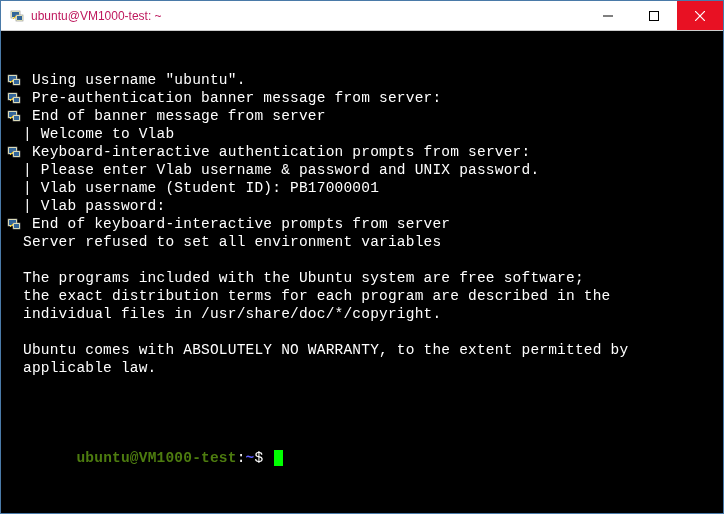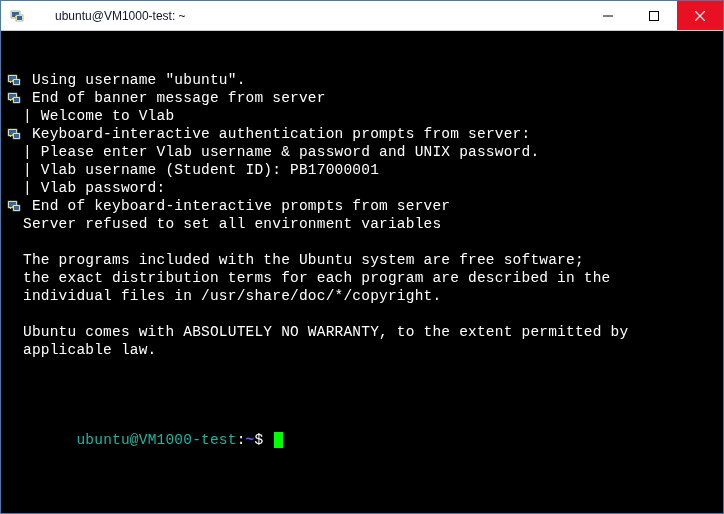--- a/index.html
+++ b/index.html
@@ -23,23 +23,22 @@
     width: 16px;
     height: 16px;
     margin-right: 6px;
     display: flex;
     align-items: center;
     justify-content: center;
   }
   .titlebar-text {
     font-family: 'Segoe UI', Tahoma, sans-serif;
     font-size: 12px;
-    color: #0f172a;
+    color: #be185d;
     flex: 1;
-    margin-left: 24px;
   }
   .titlebar-controls {
     display: flex;
     height: 100%;
   }
   .tb-btn {
     width: 46px;
     height: 100%;
     display: flex;
     align-items: center;
@@ -72,21 +71,21 @@
   .gutter {
     width: 16px;
     flex-shrink: 0;
     display: flex;
     align-items: center;
     justify-content: flex-start;
     height: 18px;
   }
   .gutter svg { display: block; }
   .text { white-space: pre-wrap; word-break: break-word; flex: 1; }
-  .prompt-user { color: #14b8a6; font-weight: normal; }
+  .prompt-user { color: #4d7c0f; font-weight: bold; }
   .prompt-colon { color: #fff; }
   .prompt-path { color: #5c5cff; font-weight: bold; }
   .prompt-dollar { color: #fff; }
   .cursor {
     display: inline-block;
     width: 9px;
     height: 16px;
     background: #00ff00;
     vertical-align: text-bottom;
     margin-left: 2px;
@@ -132,20 +131,26 @@
   <rect x="2" y="3" width="7" height="5" fill="#336699"></rect>
   <rect x="6" y="6" width="7" height="6" fill="#ffffcc" stroke="#888" stroke-width="0.6"></rect>
   <rect x="7" y="7" width="5" height="4" fill="#336699"></rect>
   <line x1="3" y1="10" x2="6" y2="7" stroke="#ffcc00" stroke-width="1"></line>
 </svg></span><span class="text"> Using username "ubuntu".</span></div><div class="line"><span class="gutter"><svg width="14" height="14" viewBox="0 0 14 14">
   <rect x="1" y="2" width="9" height="7" fill="#ffffcc" stroke="#888" stroke-width="0.6"></rect>
   <rect x="2" y="3" width="7" height="5" fill="#336699"></rect>
   <rect x="6" y="6" width="7" height="6" fill="#ffffcc" stroke="#888" stroke-width="0.6"></rect>
   <rect x="7" y="7" width="5" height="4" fill="#336699"></rect>
   <line x1="3" y1="10" x2="6" y2="7" stroke="#ffcc00" stroke-width="1"></line>
+</svg></span><span class="text"> Pre-authentication banner message from server:</span></div><div class="line"><span class="gutter"><svg width="14" height="14" viewBox="0 0 14 14">
+  <rect x="1" y="2" width="9" height="7" fill="#ffffcc" stroke="#888" stroke-width="0.6"></rect>
+  <rect x="2" y="3" width="7" height="5" fill="#336699"></rect>
+  <rect x="6" y="6" width="7" height="6" fill="#ffffcc" stroke="#888" stroke-width="0.6"></rect>
+  <rect x="7" y="7" width="5" height="4" fill="#336699"></rect>
+  <line x1="3" y1="10" x2="6" y2="7" stroke="#ffcc00" stroke-width="1"></line>
 </svg></span><span class="text"> End of banner message from server</span></div><div class="line"><span class="gutter"></span><span class="text">| Welcome to Vlab</span></div><div class="line"><span class="gutter"><svg width="14" height="14" viewBox="0 0 14 14">
   <rect x="1" y="2" width="9" height="7" fill="#ffffcc" stroke="#888" stroke-width="0.6"></rect>
   <rect x="2" y="3" width="7" height="5" fill="#336699"></rect>
   <rect x="6" y="6" width="7" height="6" fill="#ffffcc" stroke="#888" stroke-width="0.6"></rect>
   <rect x="7" y="7" width="5" height="4" fill="#336699"></rect>
   <line x1="3" y1="10" x2="6" y2="7" stroke="#ffcc00" stroke-width="1"></line>
 </svg></span><span class="text"> Keyboard-interactive authentication prompts from server:</span></div><div class="line"><span class="gutter"></span><span class="text">| Please enter Vlab username &amp; password and UNIX password.</span></div><div class="line"><span class="gutter"></span><span class="text">| Vlab username (Student ID): PB17000001</span></div><div class="line"><span class="gutter"></span><span class="text">| Vlab password:</span></div><div class="line"><span class="gutter"><svg width="14" height="14" viewBox="0 0 14 14">
   <rect x="1" y="2" width="9" height="7" fill="#ffffcc" stroke="#888" stroke-width="0.6"></rect>
   <rect x="2" y="3" width="7" height="5" fill="#336699"></rect>
   <rect x="6" y="6" width="7" height="6" fill="#ffffcc" stroke="#888" stroke-width="0.6"></rect>

